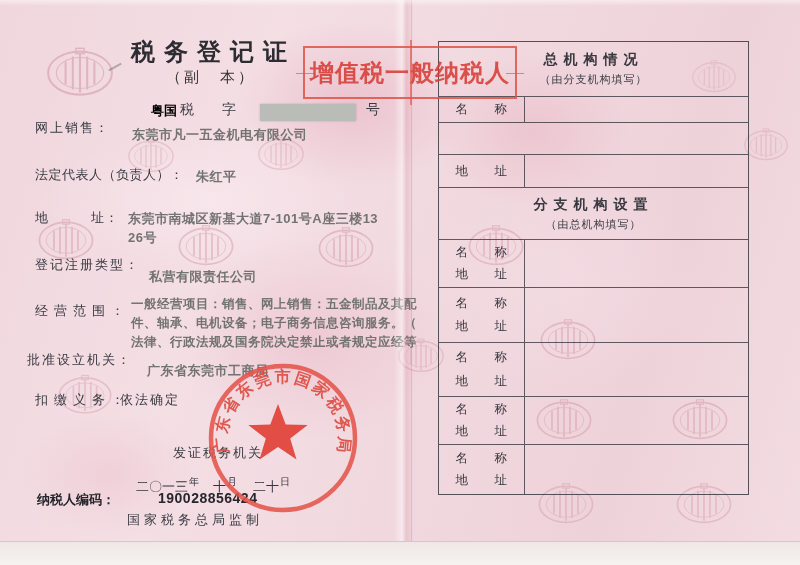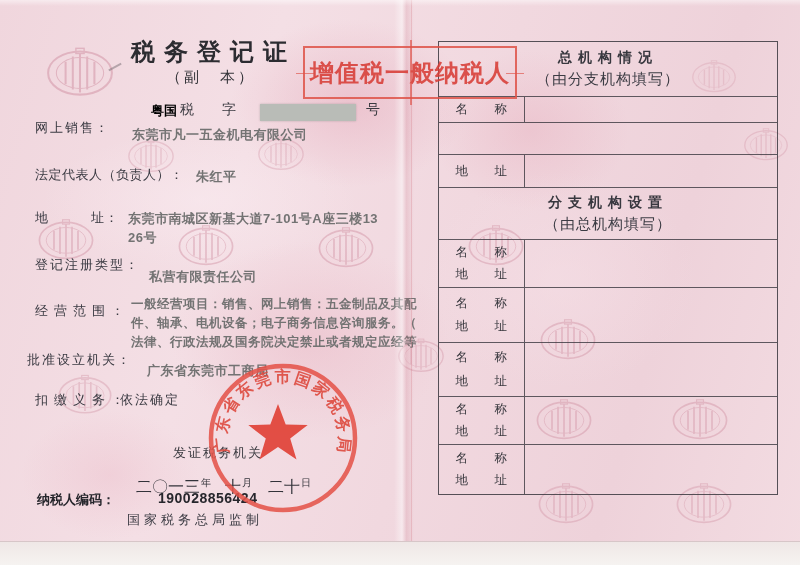--- a/index.html
+++ b/index.html
@@ -35,36 +35,36 @@
   .serial-ch{position:absolute;top:101px;font-size:14px;color:#3a3a40;}
   .redact{position:absolute;left:260px;top:104px;width:96px;height:17px;background:#b9bcb7;box-shadow:0 0 2px rgba(120,120,120,.4);}
   
   .rect-stamp{position:absolute;left:303px;top:46px;width:210px;height:49px;z-index:6;
     border:2px solid rgba(222,82,72,.85);display:flex;align-items:center;justify-content:center;
     color:rgba(215,60,54,.88);font-size:24px;font-weight:700;letter-spacing:1px;white-space:nowrap;}
   .rect-stamp .vtick{position:absolute;left:50%;top:-8px;bottom:-8px;width:1.5px;background:rgba(222,82,72,.65);}
   .rect-stamp .htickl{position:absolute;left:-9px;top:50%;width:18px;height:1.5px;background:rgba(222,82,72,.65);}
   .rect-stamp .htickr{position:absolute;right:-9px;top:50%;width:18px;height:1.5px;background:rgba(222,82,72,.65);}
   
-  .rtable{position:absolute;left:438px;top:41px;width:340px;z-index:2;
+  .rtable{position:absolute;left:438px;top:41px;width:311px;z-index:2;
     border:1.5px solid rgba(58,55,62,.85);box-sizing:border-box;}
   .t-head{display:flex;flex-direction:column;align-items:center;justify-content:center;box-sizing:border-box;}
   .t-head .t-title{font-size:14px;font-weight:700;letter-spacing:6px;color:#38383f;}
-  .t-head .t-sub{font-size:15px;letter-spacing:1px;color:#3c3c44;margin-top:3px;}
+  .t-head .t-sub{font-size:11px;letter-spacing:1px;color:#3c3c44;margin-top:3px;}
   .t-row,.t-block{display:flex;border-top:1px solid rgba(58,55,62,.8);box-sizing:border-box;}
   .t-label{width:86px;border-right:1px solid rgba(58,55,62,.8);display:flex;align-items:center;justify-content:center;
     font-size:12.5px;color:#38383e;box-sizing:border-box;letter-spacing:.5px;}
   .t-label2{flex-direction:column;justify-content:space-evenly;align-items:center;}
   .t-value{flex:1;}
   
   .round-stamp{position:absolute;left:205px;top:362px;z-index:7;opacity:.95;}
   
   .issue-org{position:absolute;left:173px;top:444px;font-size:13px;letter-spacing:2px;color:#3c3c42;z-index:3;text-align:center;}
   .date-line{position:absolute;left:136px;top:477px;z-index:3;color:#33333a;white-space:nowrap;}
-  .date-line .big{font-size:16px;margin-top:28px;}
+  .date-line .big{font-size:13px;margin-top:28px;}
   .date-line .unit{font-size:10px;position:relative;top:-6px;margin-left:1px;}
   .gap14{display:inline-block;width:14px;}
   .gap16{display:inline-block;width:16px;}
   .code-label{position:absolute;left:37px;top:491px;font-family:Liberation Serif, serif;font-weight:700;font-size:13px;color:#26262c;z-index:3;}
   .code-value{position:absolute;left:122px;top:490px;font-family:"Liberation Sans",sans-serif;font-weight:700;font-size:14px;letter-spacing:.5px;color:#26262c;z-index:3;margin-left:36px;}
   .footer-line{position:absolute;left:127px;top:511px;font-size:13px;letter-spacing:4px;color:#3a3a42;z-index:3;}
   .ls-wide{letter-spacing:6px;}
   .scratch{position:absolute;left:108px;top:66px;width:14px;height:2px;background:rgba(120,110,115,.5);transform:rotate(-28deg);}
 </style>
 </head>

